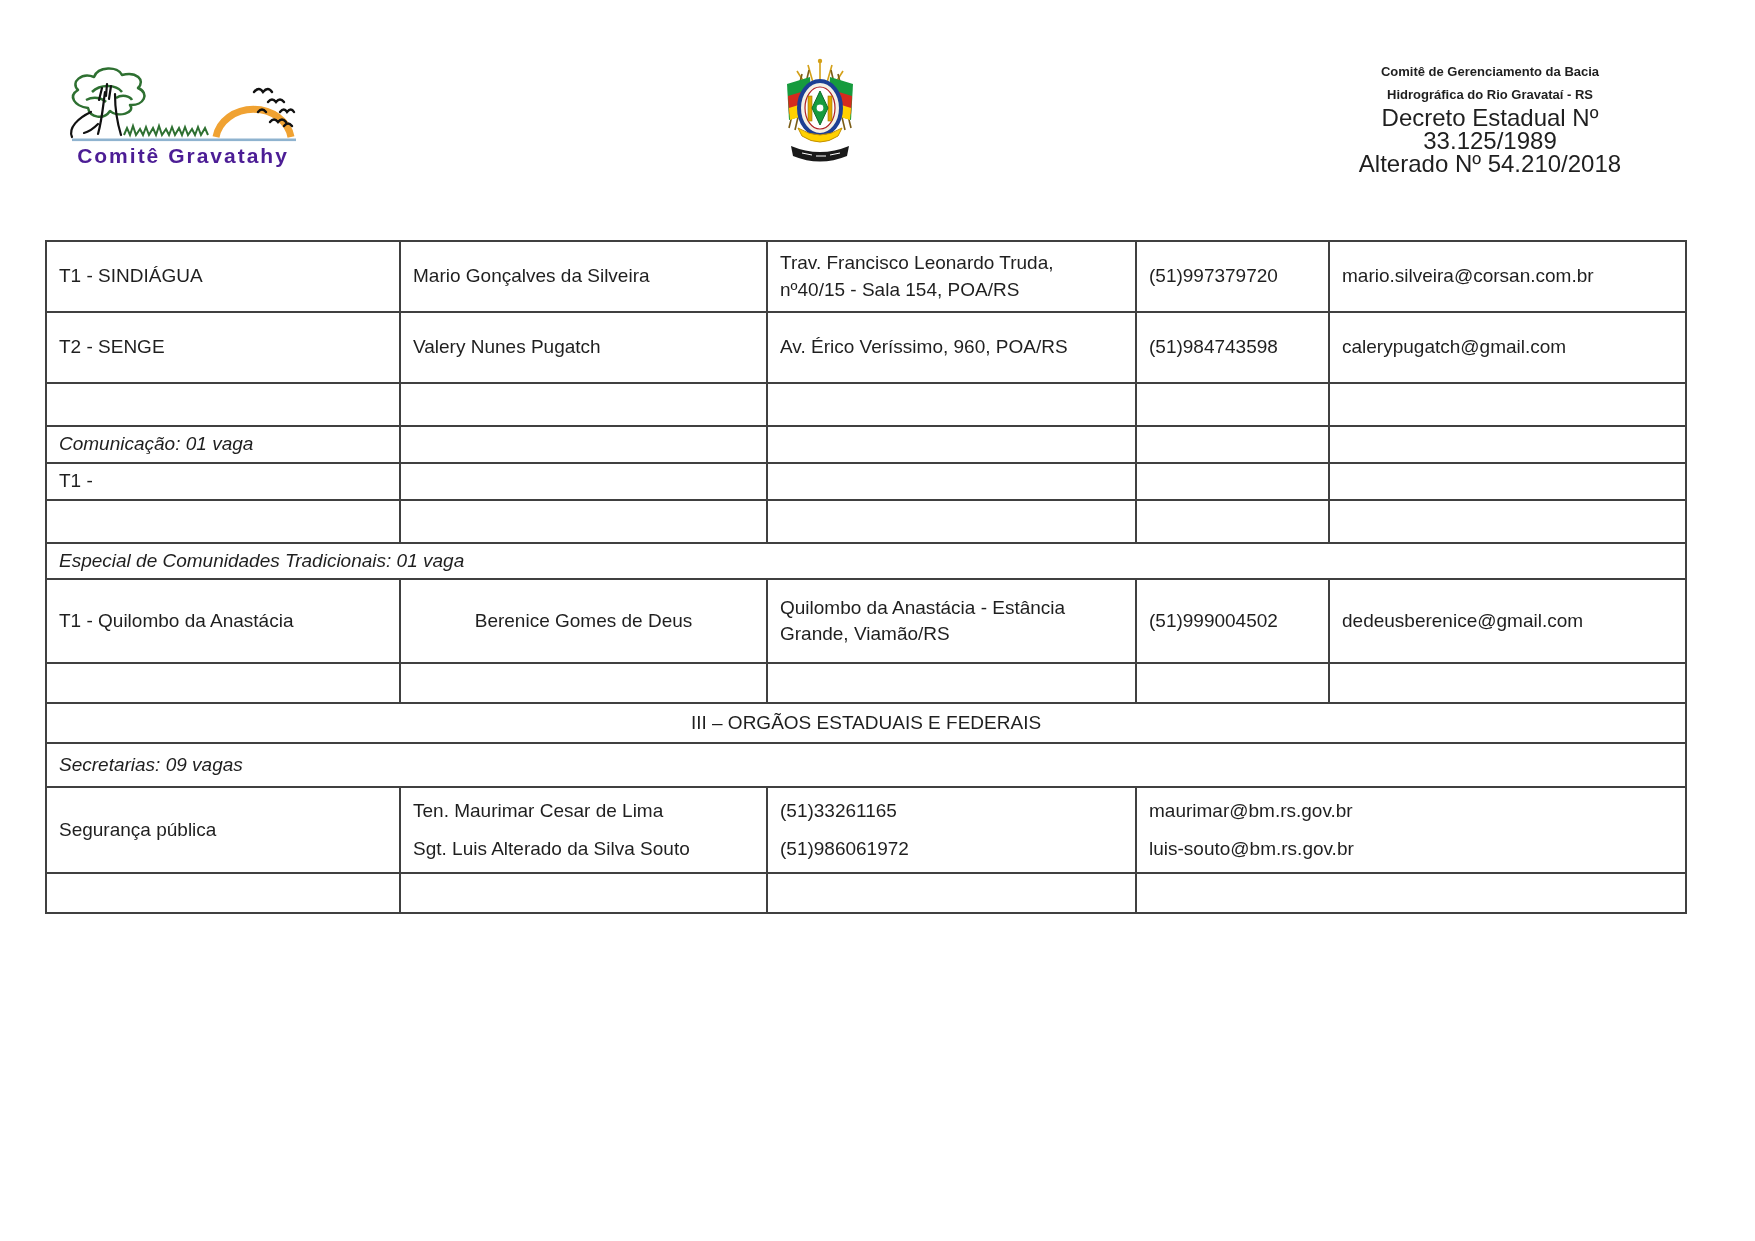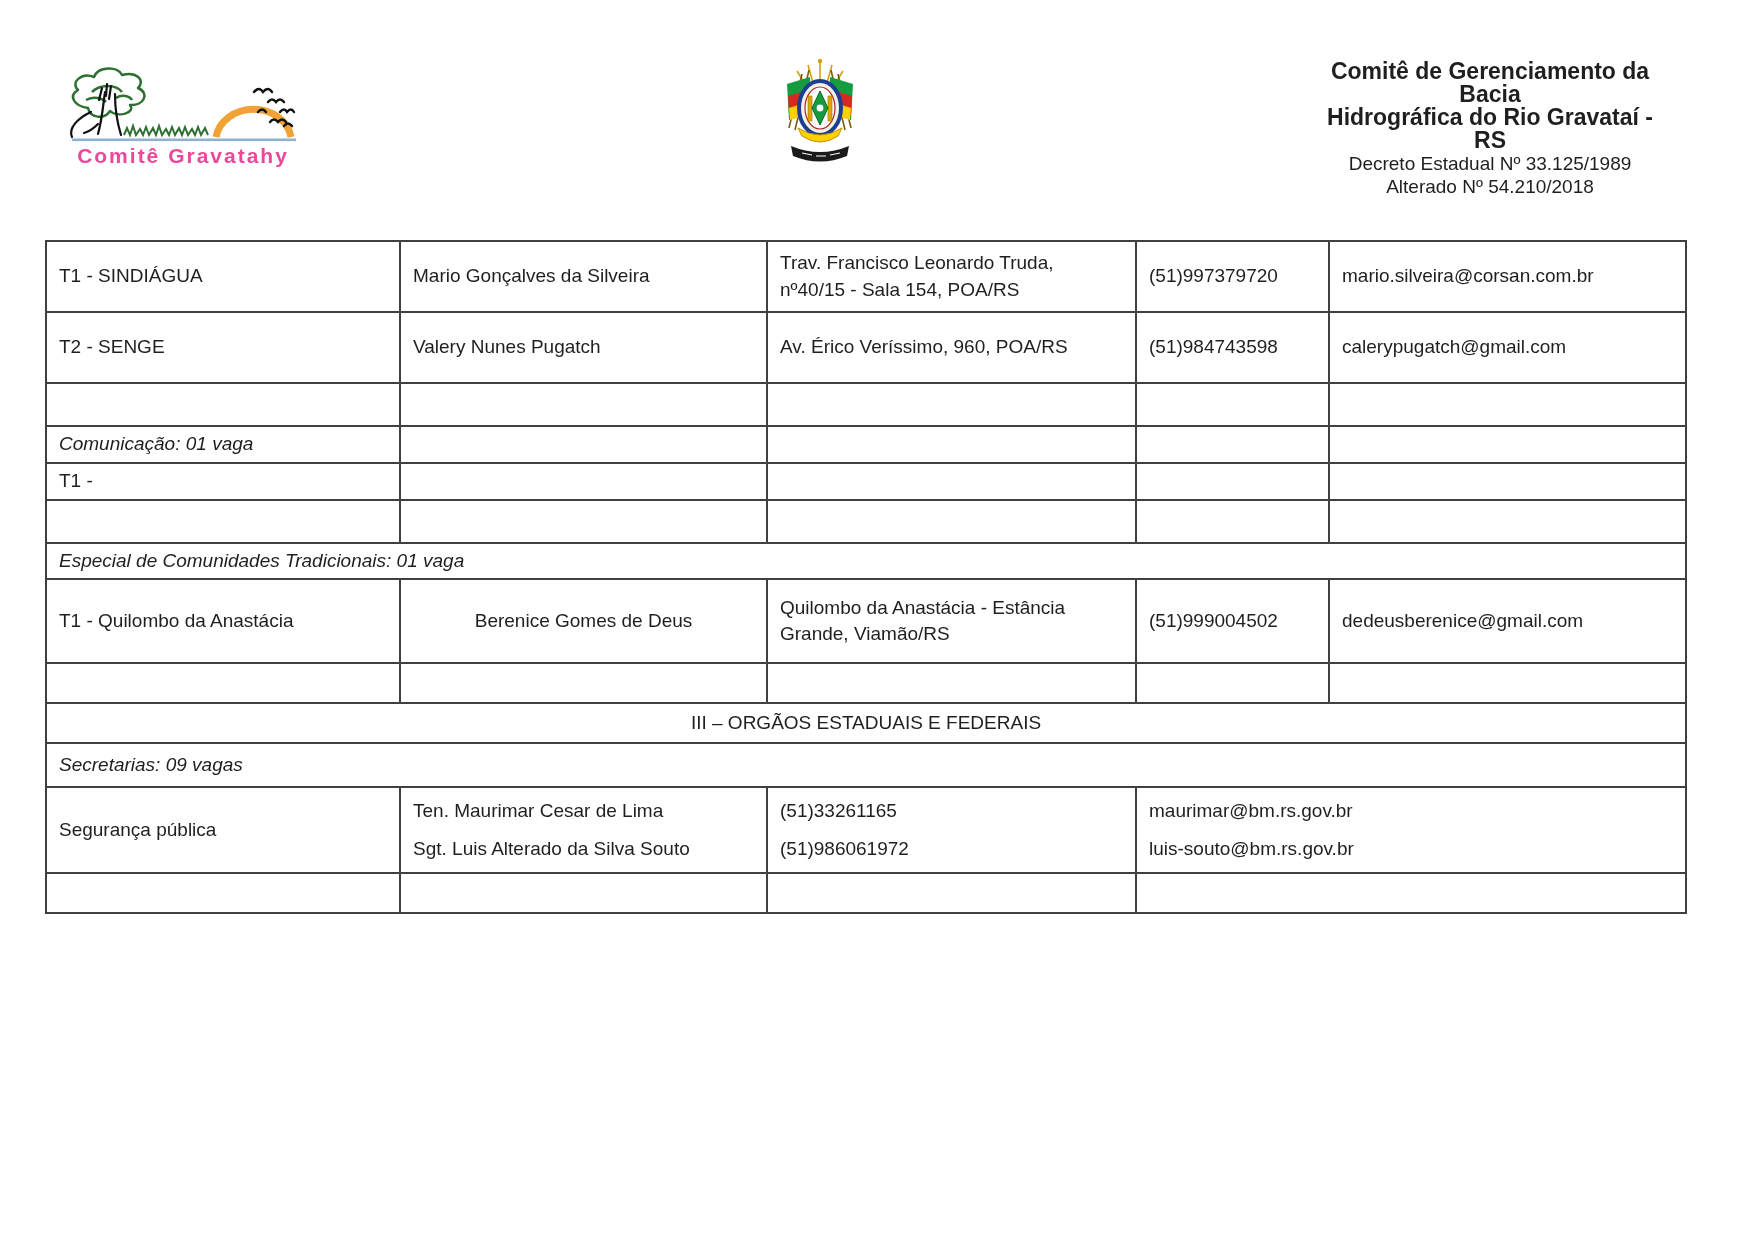--- a/index.html
+++ b/index.html
@@ -7,28 +7,28 @@
     width:1755px;height:1241px;background:#ffffff;
     font-family:"Liberation Sans","DejaVu Sans",sans-serif;
     color:#1f1f1f;position:relative;overflow:hidden;
   }
   .page{position:absolute;inset:0;}
 
   
   .logo{position:absolute;left:58px;top:66px;width:252px;}
   .logo-text{
     width:250px;text-align:center;font-weight:700;font-size:21px;
-    letter-spacing:2px;color:#ec4899;margin-top:-4px;
+    letter-spacing:2px;color:#4c1d95;margin-top:-4px;
   }
   .emblem{position:absolute;left:780px;top:56px;width:80px;height:112px;}
   .org-block{
     position:absolute;left:1315px;top:60px;width:350px;text-align:center;
   }
-  .org-bold{font-weight:700;font-size:23px;line-height:23px;}
-  .org-reg{font-size:19px;line-height:23px;}
+  .org-bold{font-weight:700;font-size:13px;line-height:23px;}
+  .org-reg{font-size:24px;line-height:23px;}
 
   
   table.doc{
     position:absolute;left:45px;top:240px;width:1640px;
     border-collapse:collapse;table-layout:fixed;padding-left:28px;
   }
   table.doc td{
     border:2px solid #404040;
     font-size:19px;line-height:1.4;
     padding:4px 12px;vertical-align:middle;

